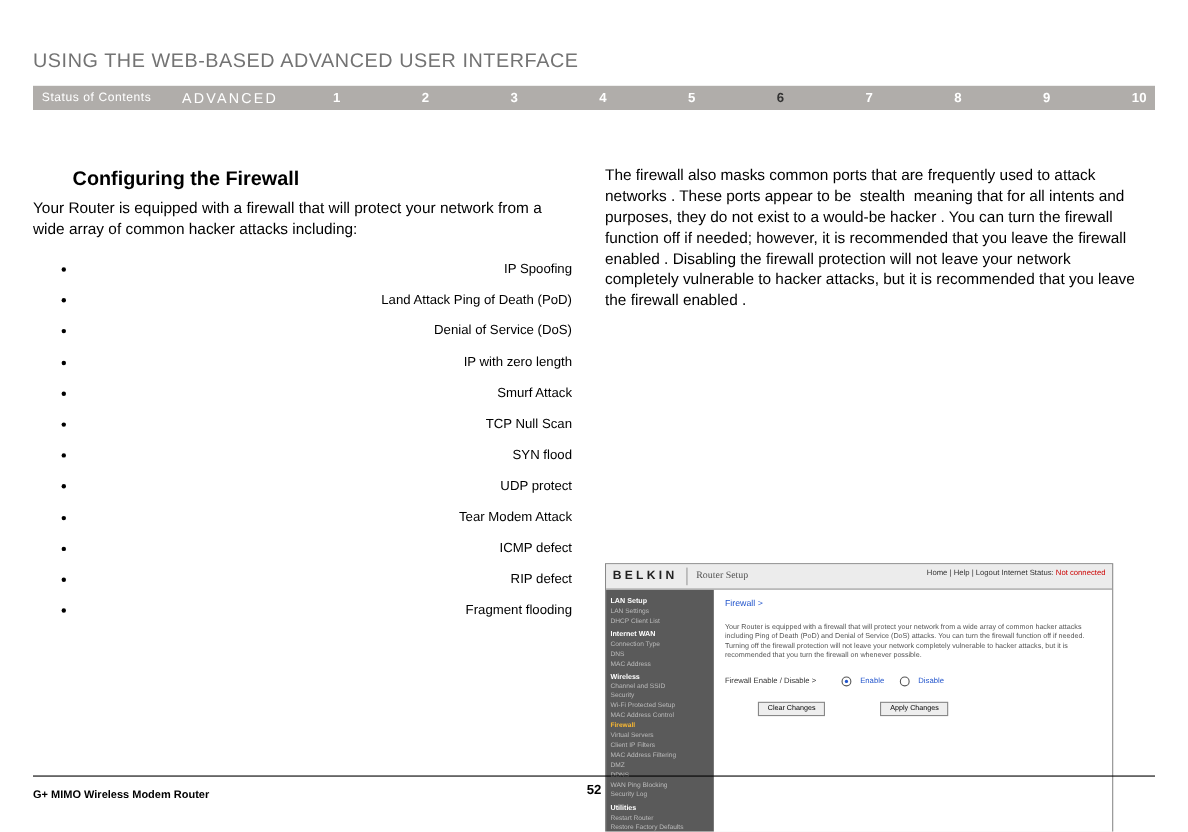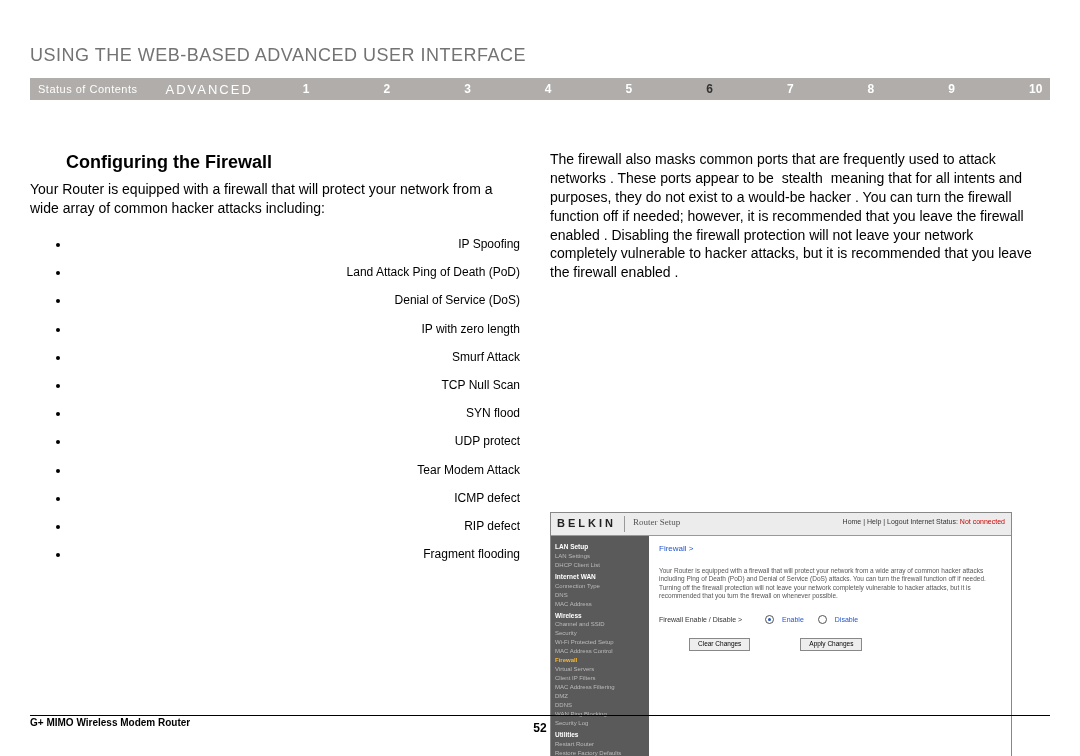--- a/index.html
+++ b/index.html
@@ -51,21 +51,21 @@
   .subheading { font-weight: bold; margin-bottom: 6px; font-size: 18px; margin-left: 36px;}
   .intro { margin-bottom: 18px; }
   .bullets { list-style: disc; padding-left: 40px; margin: 0; }
   .bullets li { margin-bottom: 12px; font-size: 12px; padding-left: 4px; text-align: right;}
   .footer {
     position: absolute;
     bottom: 28px;
     left: 30px;
     right: 30px;
     border-top: 1px solid #000;
-    padding-top: 1px;
+    padding-top: 11px;
     font-size: 10px;
     font-weight: bold;
   }
   .footer-center { position: absolute; left: 50%; transform: translateX(-50%); font-size: 12px; top: 5px;}
 
   
   .screenshot {
     margin-top: 230px;
     width: 460px;
     font-size: 7px;

